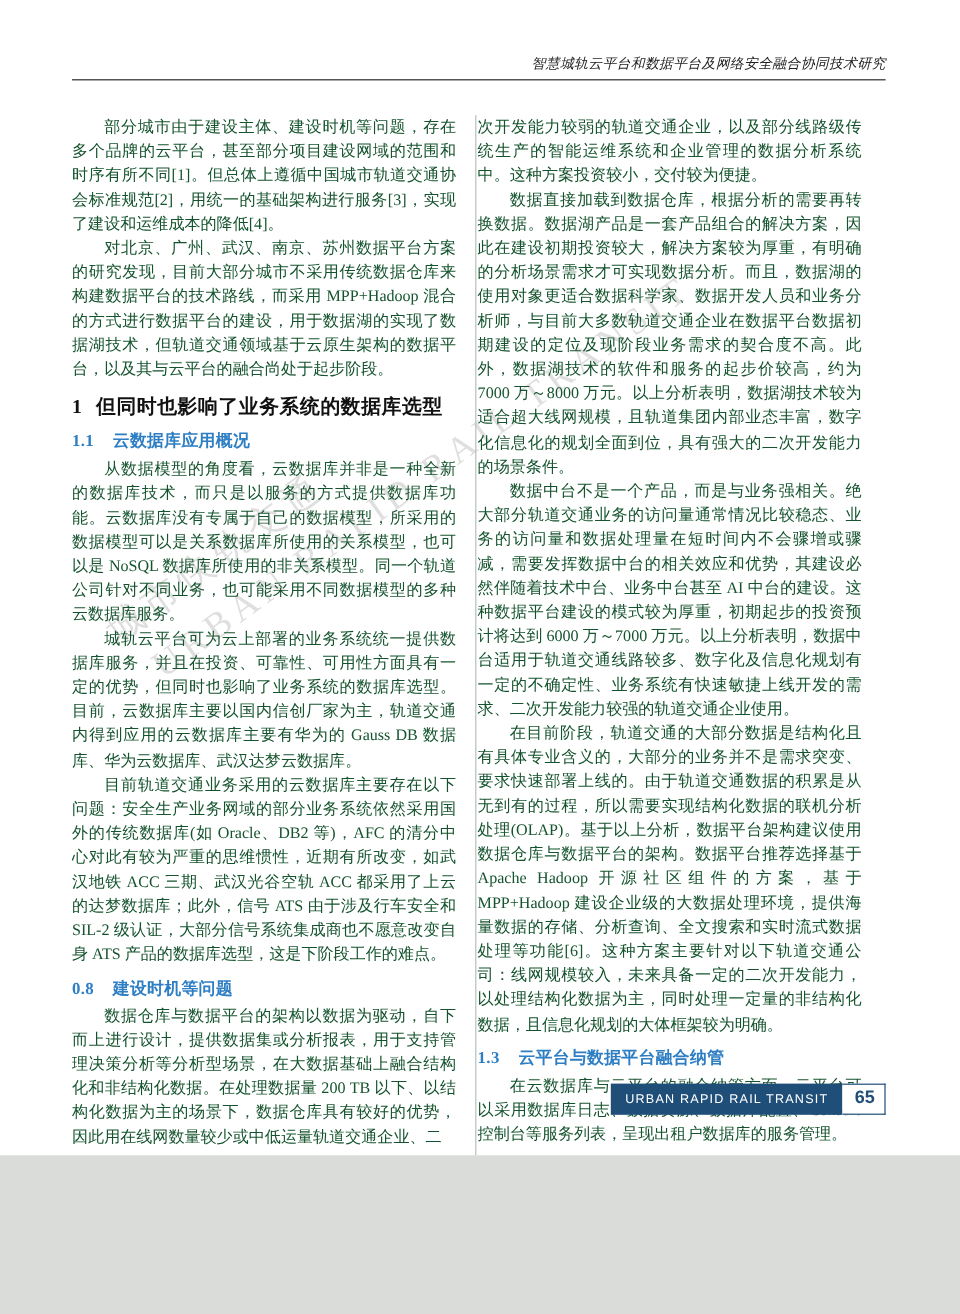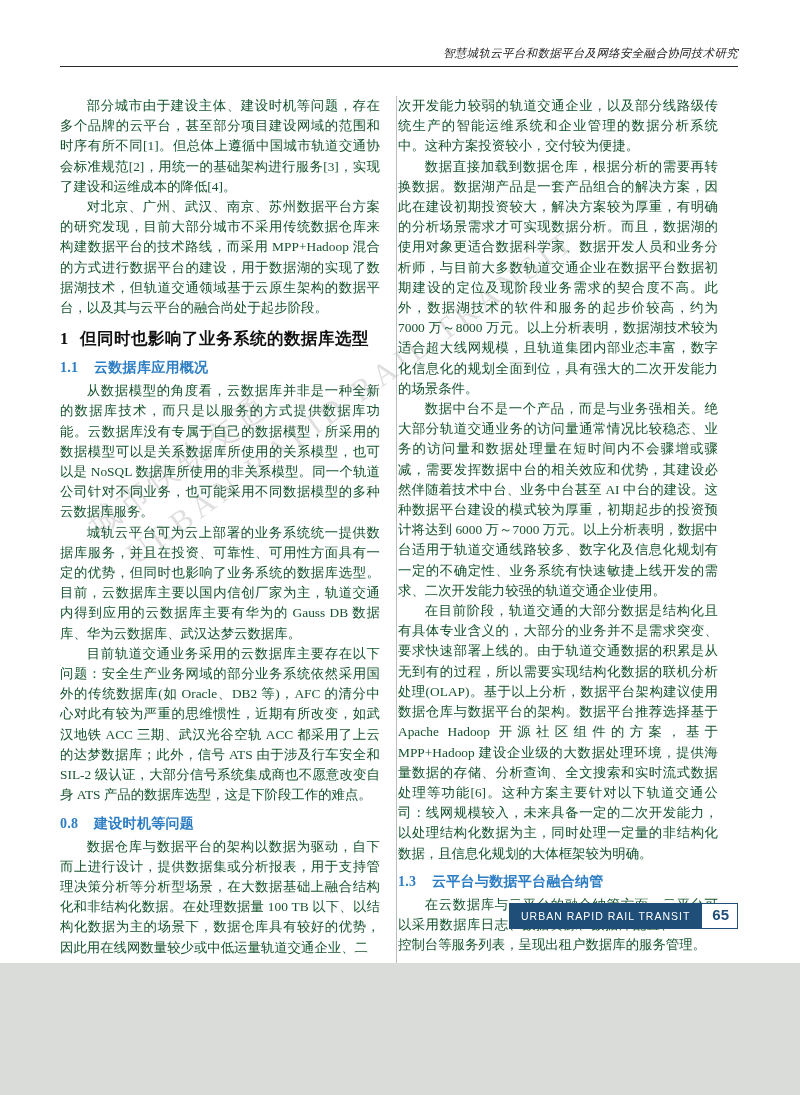--- a/index.html
+++ b/index.html
@@ -188,21 +188,21 @@
       <h3 class="subsec">
         <span class="num">1.1</span><span>云数据库应用概况</span>
       </h3>
       <p class="para">从数据模型的角度看，云数据库并非是一种全新的数据库技术，而只是以服务的方式提供数据库功能。云数据库没有专属于自己的数据模型，所采用的数据模型可以是关系数据库所使用的关系模型，也可以是 NoSQL 数据库所使用的非关系模型。同一个轨道公司针对不同业务，也可能采用不同数据模型的多种云数据库服务。</p>
       <p class="para">城轨云平台可为云上部署的业务系统统一提供数据库服务，并且在投资、可靠性、可用性方面具有一定的优势，但同时也影响了业务系统的数据库选型。目前，云数据库主要以国内信创厂家为主，轨道交通内得到应用的云数据库主要有华为的 Gauss DB 数据库、华为云数据库、武汉达梦云数据库。</p>
       <p class="para">目前轨道交通业务采用的云数据库主要存在以下问题：安全生产业务网域的部分业务系统依然采用国外的传统数据库(如 Oracle、DB2 等)，AFC 的清分中心对此有较为严重的思维惯性，近期有所改变，如武汉地铁 ACC 三期、武汉光谷空轨 ACC 都采用了上云的达梦数据库；此外，信号 ATS 由于涉及行车安全和 SIL-2 级认证，大部分信号系统集成商也不愿意改变自身 ATS 产品的数据库选型，这是下阶段工作的难点。</p>
 
       <h3 class="subsec">
         <span class="num">0.8</span><span>建设时机等问题</span>
       </h3>
-      <p class="para">数据仓库与数据平台的架构以数据为驱动，自下而上进行设计，提供数据集或分析报表，用于支持管理决策分析等分析型场景，在大数据基础上融合结构化和非结构化数据。在处理数据量 100 TB 以下、以结构化数据为主的场景下，数据仓库具有较好的优势，因此用在线网数量较少或中低运量轨道交通企业、二</p>
+      <p class="para">数据仓库与数据平台的架构以数据为驱动，自下而上进行设计，提供数据集或分析报表，用于支持管理决策分析等分析型场景，在大数据基础上融合结构化和非结构化数据。在处理数据量 200 TB 以下、以结构化数据为主的场景下，数据仓库具有较好的优势，因此用在线网数量较少或中低运量轨道交通企业、二</p>
     </div>
 
     <div class="col col-right">
       <p class="para noindent">次开发能力较弱的轨道交通企业，以及部分线路级传统生产的智能运维系统和企业管理的数据分析系统中。这种方案投资较小，交付较为便捷。</p>
       <p class="para">数据直接加载到数据仓库，根据分析的需要再转换数据。数据湖产品是一套产品组合的解决方案，因此在建设初期投资较大，解决方案较为厚重，有明确的分析场景需求才可实现数据分析。而且，数据湖的使用对象更适合数据科学家、数据开发人员和业务分析师，与目前大多数轨道交通企业在数据平台数据初期建设的定位及现阶段业务需求的契合度不高。此外，数据湖技术的软件和服务的起步价较高，约为 7000 万～8000 万元。以上分析表明，数据湖技术较为适合超大线网规模，且轨道集团内部业态丰富，数字化信息化的规划全面到位，具有强大的二次开发能力的场景条件。</p>
       <p class="para">数据中台不是一个产品，而是与业务强相关。绝大部分轨道交通业务的访问量通常情况比较稳态、业务的访问量和数据处理量在短时间内不会骤增或骤减，需要发挥数据中台的相关效应和优势，其建设必然伴随着技术中台、业务中台甚至 AI 中台的建设。这种数据平台建设的模式较为厚重，初期起步的投资预计将达到 6000 万～7000 万元。以上分析表明，数据中台适用于轨道交通线路较多、数字化及信息化规划有一定的不确定性、业务系统有快速敏捷上线开发的需求、二次开发能力较强的轨道交通企业使用。</p>
       <p class="para">在目前阶段，轨道交通的大部分数据是结构化且有具体专业含义的，大部分的业务并不是需求突变、要求快速部署上线的。由于轨道交通数据的积累是从无到有的过程，所以需要实现结构化数据的联机分析处理(OLAP)。基于以上分析，数据平台架构建议使用数据仓库与数据平台的架构。数据平台推荐选择基于 Apache Hadoop 开源社区组件的方案，基于 MPP+Hadoop 建设企业级的大数据处理环境，提供海量数据的存储、分析查询、全文搜索和实时流式数据处理等功能[6]。这种方案主要针对以下轨道交通公司：线网规模较入，未来具备一定的二次开发能力，以处理结构化数据为主，同时处理一定量的非结构化数据，且信息化规划的大体框架较为明确。</p>
 
       <h3 class="subsec">
         <span class="num">1.3</span><span>云平台与数据平台融合纳管</span>

